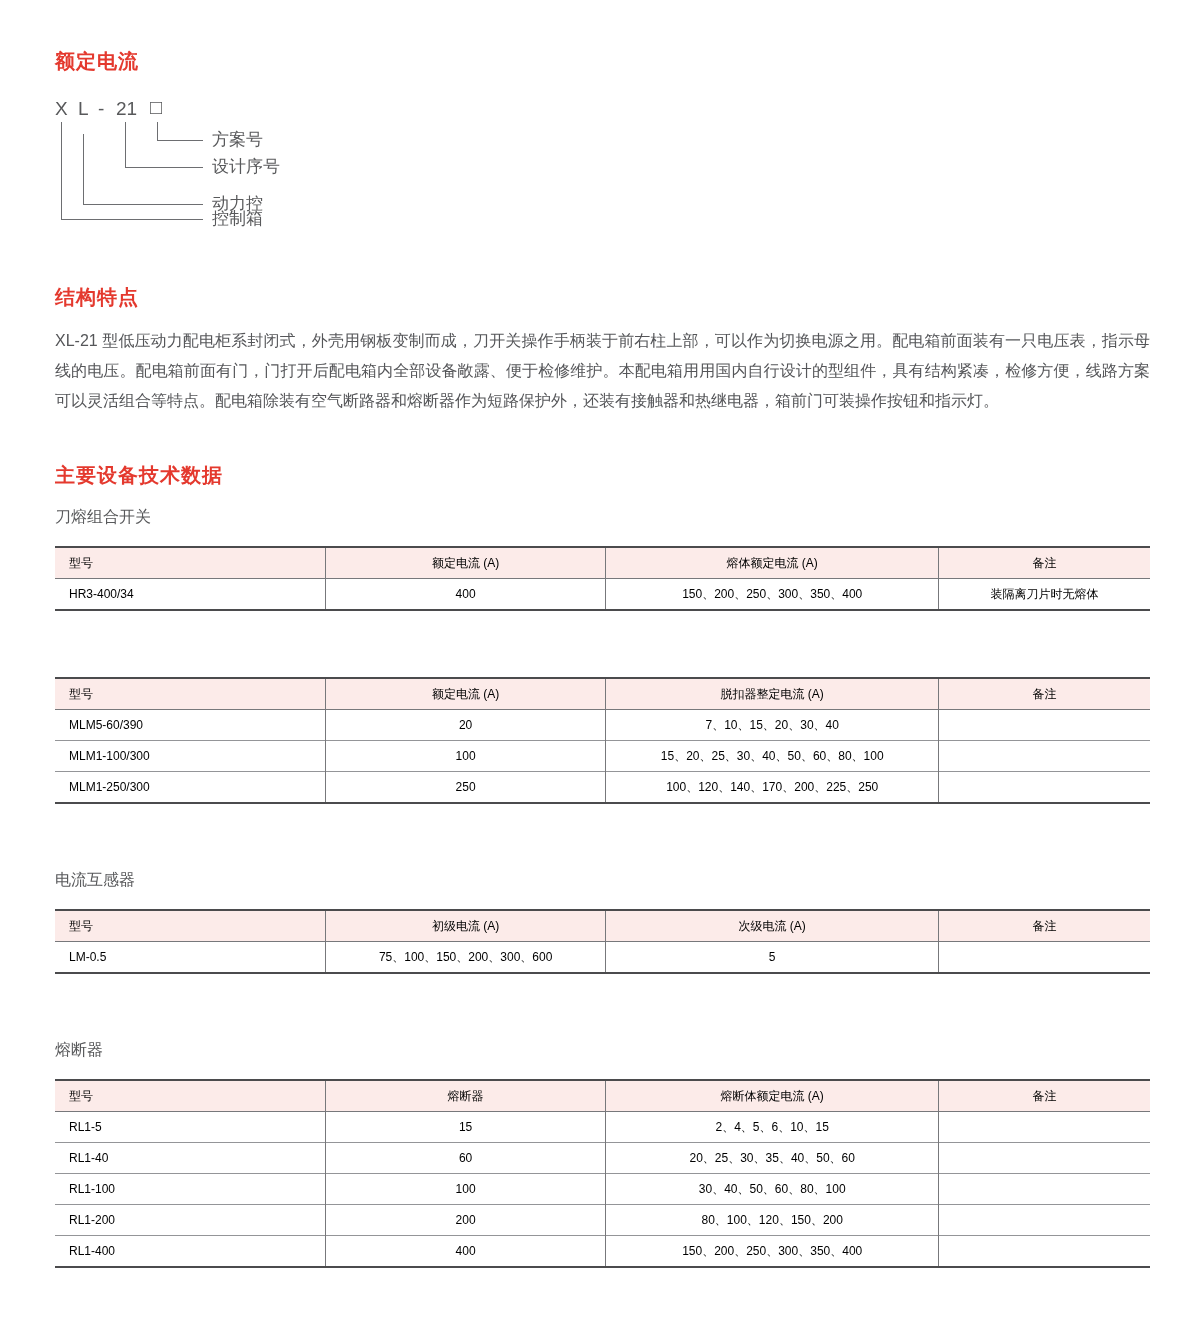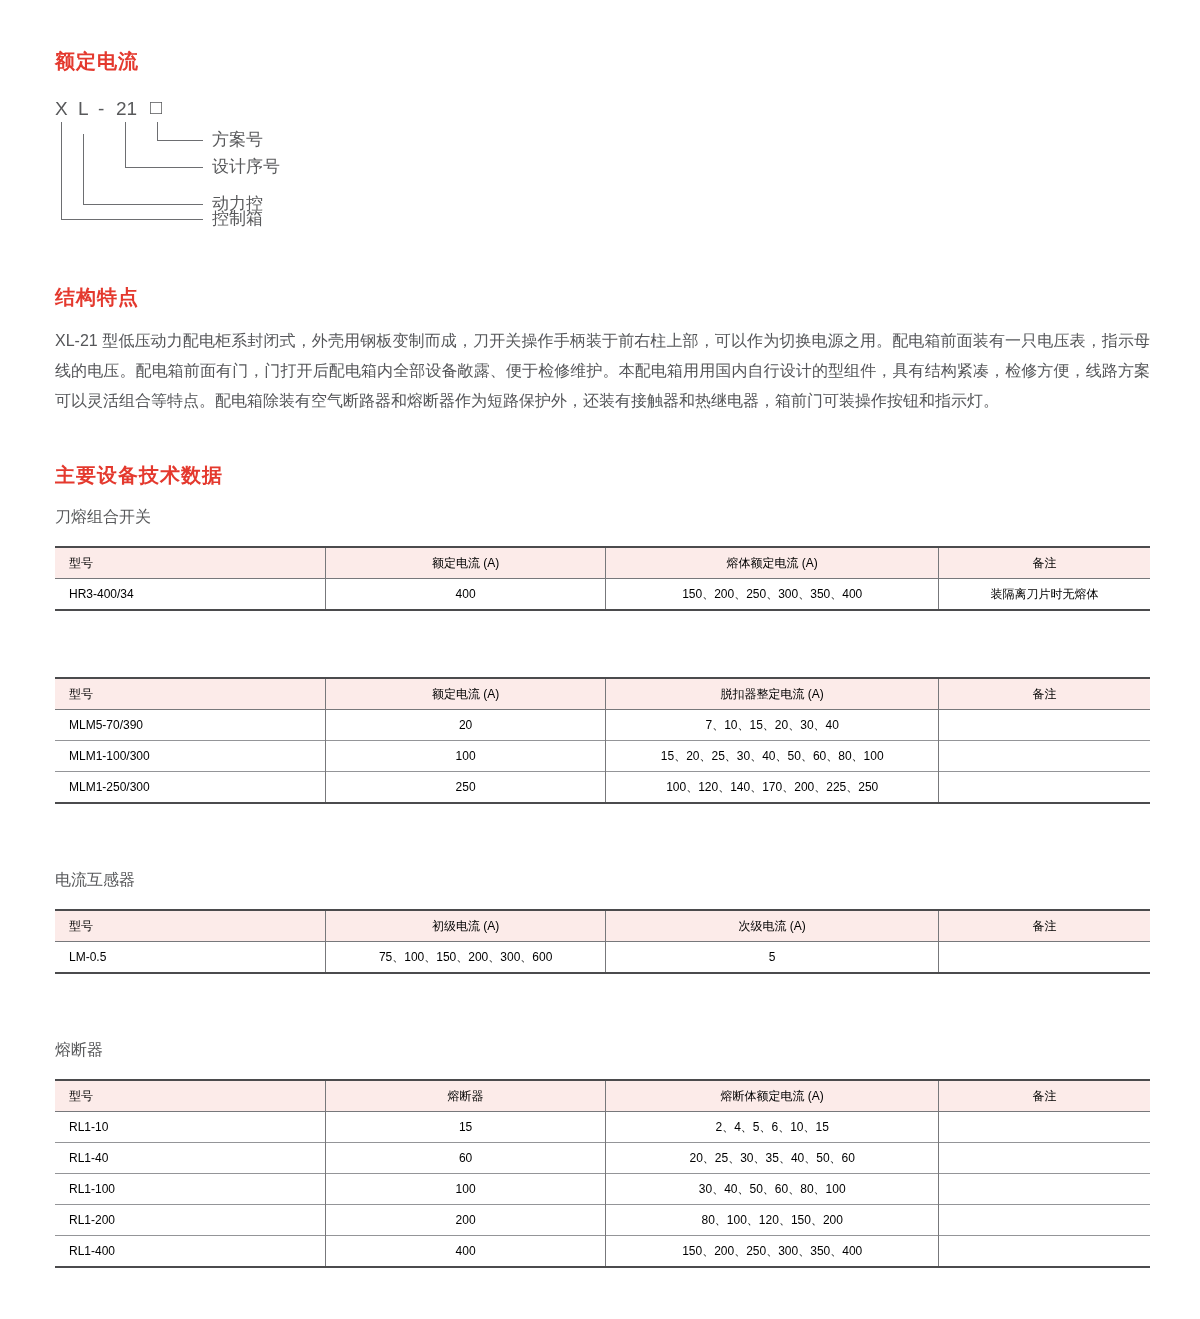--- a/index.html
+++ b/index.html
@@ -178,21 +178,21 @@
         <thead>
           <tr>
             <th>型号</th>
             <th>额定电流 (A)</th>
             <th>脱扣器整定电流 (A)</th>
             <th>备注</th>
           </tr>
         </thead>
         <tbody>
           <tr>
-            <td>MLM5-70/390</td>
+            <td>MLM5-60/390</td>
             <td>20</td>
             <td>7、10、15、20、30、40</td>
             <td></td>
           </tr>
           <tr>
             <td>MLM1-100/300</td>
             <td>100</td>
             <td>15、20、25、30、40、50、60、80、100</td>
             <td></td>
           </tr>
@@ -244,21 +244,21 @@
         <thead>
           <tr>
             <th>型号</th>
             <th>熔断器</th>
             <th>熔断体额定电流 (A)</th>
             <th>备注</th>
           </tr>
         </thead>
         <tbody>
           <tr>
-            <td>RL1-10</td>
+            <td>RL1-5</td>
             <td>15</td>
             <td>2、4、5、6、10、15</td>
             <td></td>
           </tr>
           <tr>
             <td>RL1-40</td>
             <td>60</td>
             <td>20、25、30、35、40、50、60</td>
             <td></td>
           </tr>

